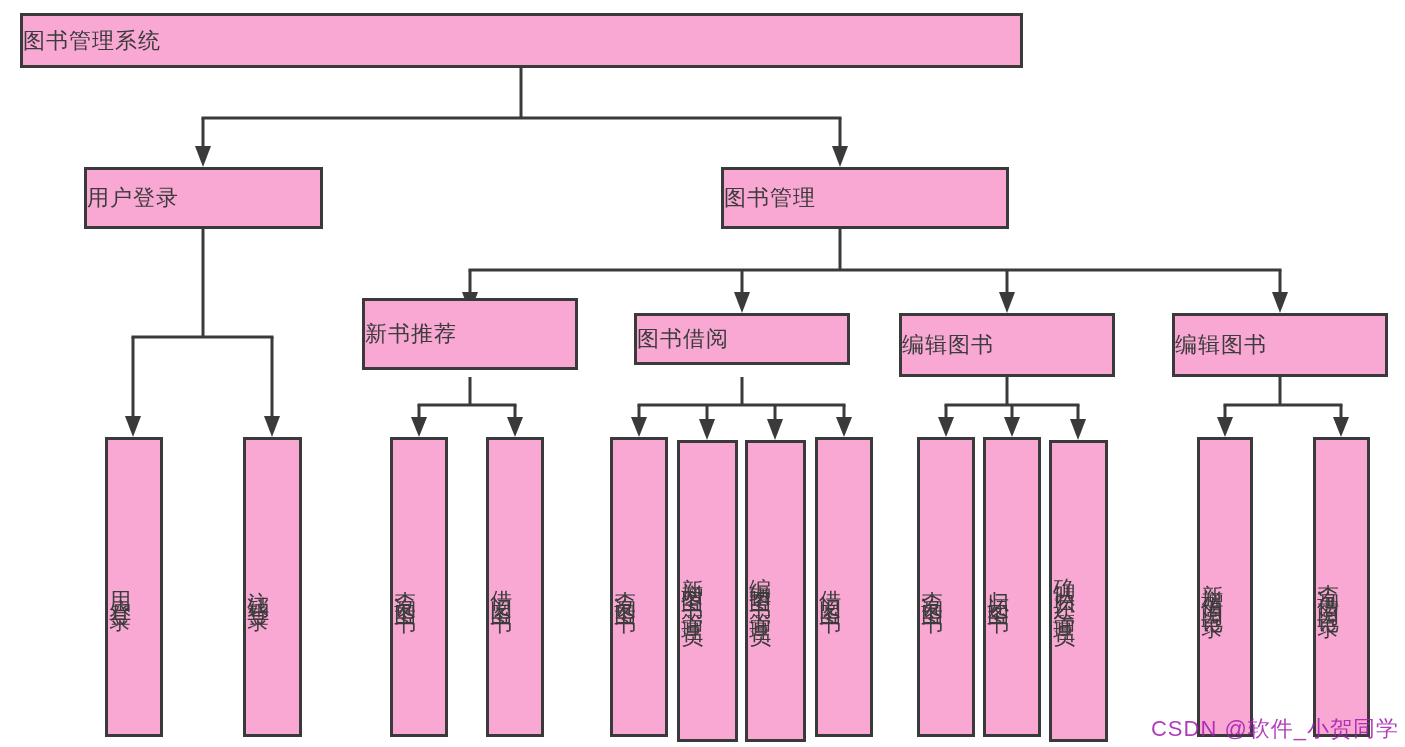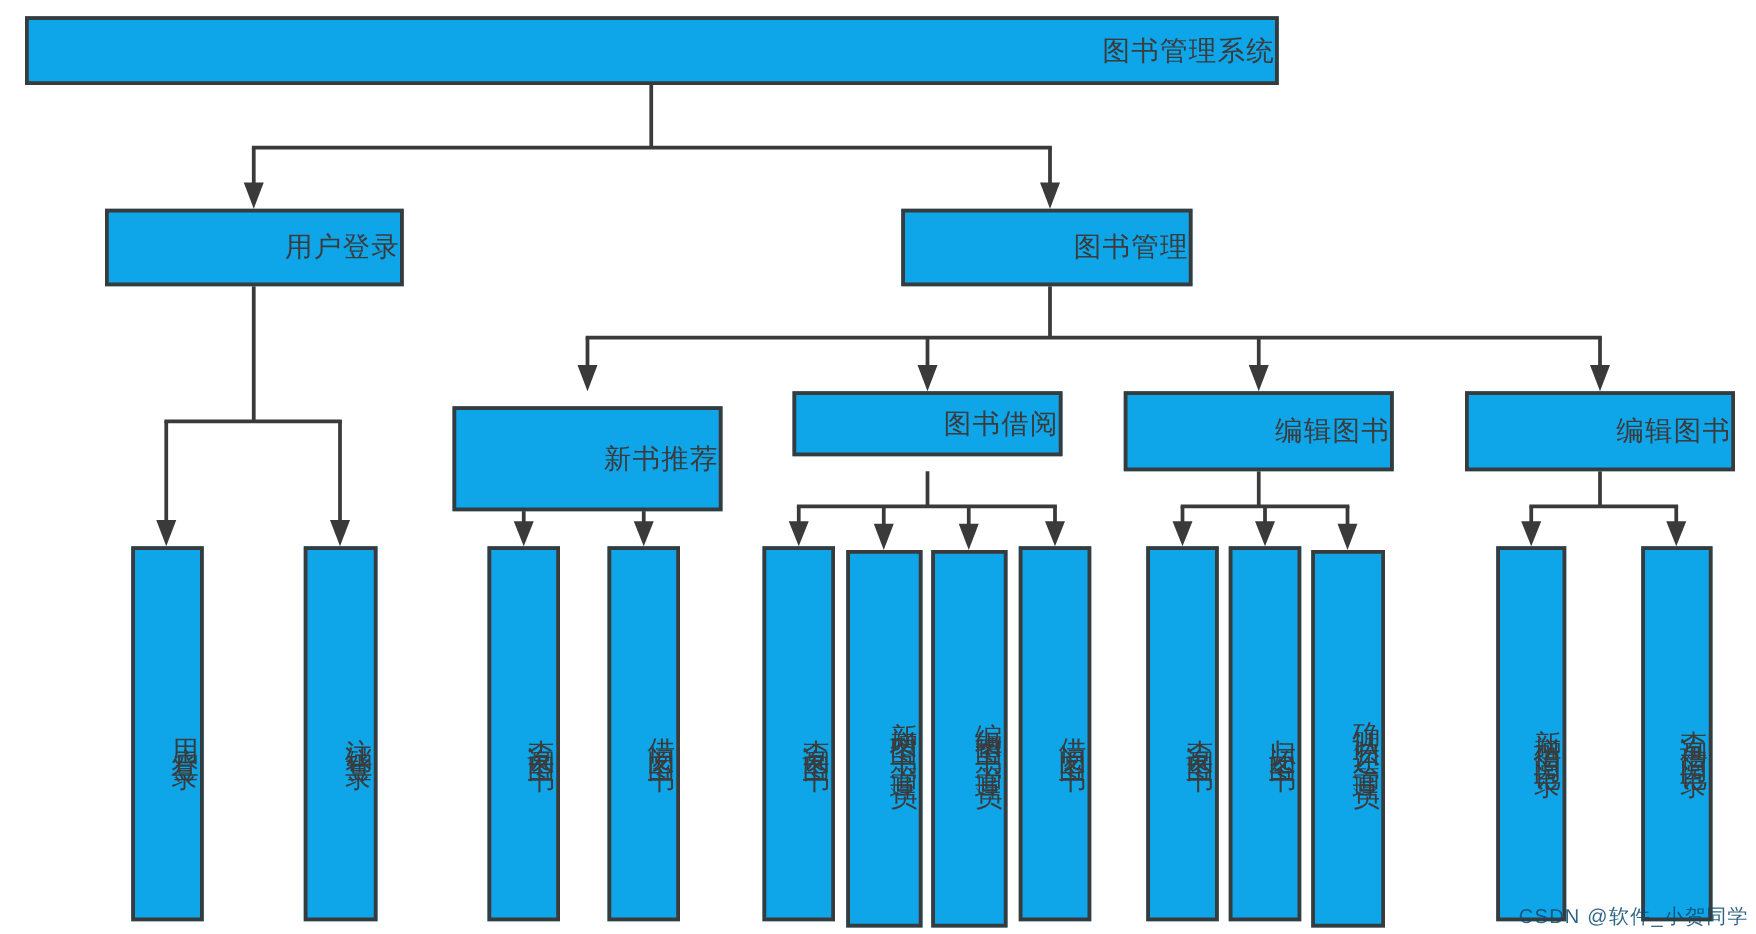--- a/index.html
+++ b/index.html
@@ -8,41 +8,41 @@
     width:1405px; height:747px;
     background:#ffffff;
     font-family:"Liberation Sans", sans-serif;
     overflow:hidden;
   }
   svg.connectors { position:absolute; left:0; top:0; z-index:0; }
   .hbox, .vbox {
     position:absolute;
     box-sizing:border-box;
     border:3px solid #3a3a3a;
-    background:#0ea5e9;
+    background:#f9a8d4;
     color:#3b3b3b;
     display:flex;
     align-items:center;
-    justify-content:flex-end;
+    justify-content:flex-start;
     z-index:1;
   }
   .hbox { font-size:22px; letter-spacing:1px; }
   .vbox { font-size:22px; }
   .vtext {
     writing-mode:vertical-rl;
     text-orientation:mixed;
     letter-spacing:7px;
     line-height:1.1;
     white-space:nowrap;
   }
   .watermark {
     position:absolute;
     right:6px; bottom:3px;
-    font-size:16px;
-    color:#0c4a6e;
+    font-size:22px;
+    color:#a21caf;
     opacity:0.85;
     letter-spacing:1px;
     z-index:2;
   }
 </style>
 </head>
 <body>
 
 <div class="canvas">
 
@@ -122,25 +122,25 @@
     </g>
   </svg>
 
   <div class="hbox" style="left:20px;top:13px;width:1003px;height:55px;">
     <span>图书管理系统</span>
   </div>
 
   <div class="hbox" style="left:84px;top:167px;width:239px;height:62px;">
     <span>用户登录</span>
   </div>
-  <div class="hbox" style="left:721px;top:167px;width:233px;height:62px;">
+  <div class="hbox" style="left:721px;top:167px;width:288px;height:62px;">
     <span>图书管理</span>
   </div>
 
-  <div class="hbox" style="left:362px;top:325px;width:216px;height:84px;">
+  <div class="hbox" style="left:362px;top:298px;width:216px;height:72px;">
     <span>新书推荐</span>
   </div>
   <div class="hbox" style="left:634px;top:313px;width:216px;height:52px;">
     <span>图书借阅</span>
   </div>
   <div class="hbox" style="left:899px;top:313px;width:216px;height:64px;">
     <span>编辑图书</span>
   </div>
   <div class="hbox" style="left:1172px;top:313px;width:216px;height:64px;">
     <span>编辑图书</span>

